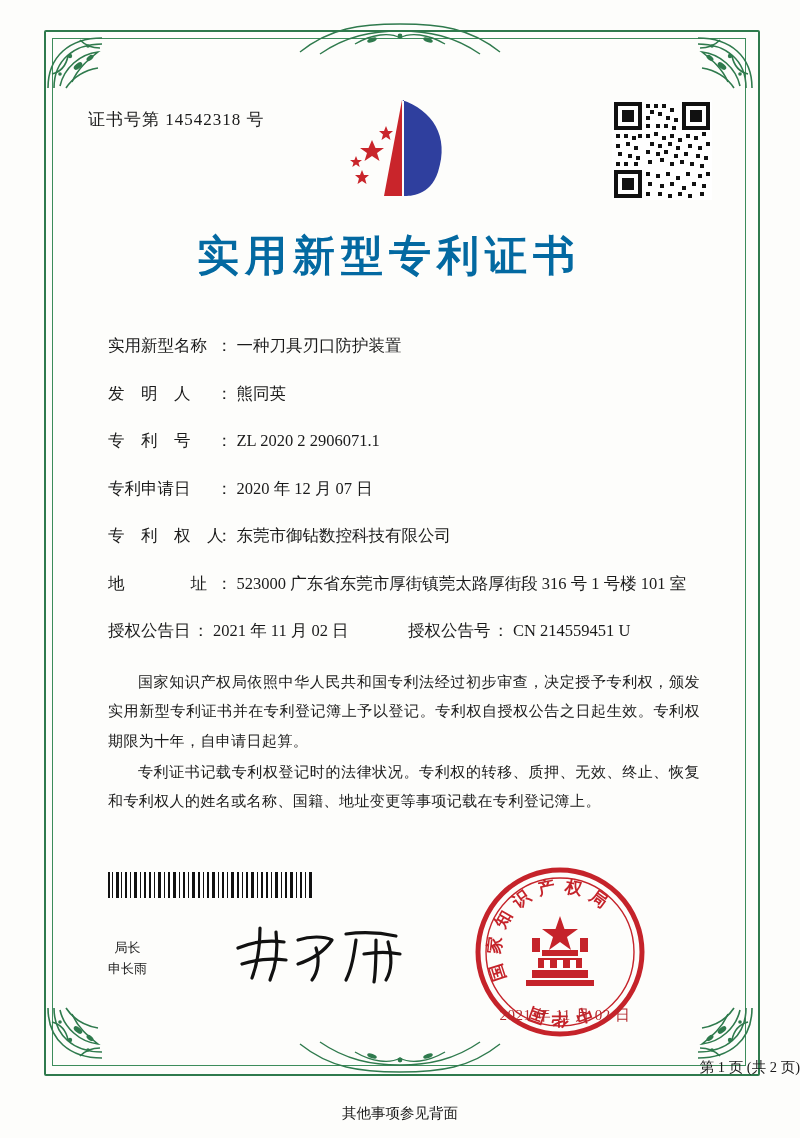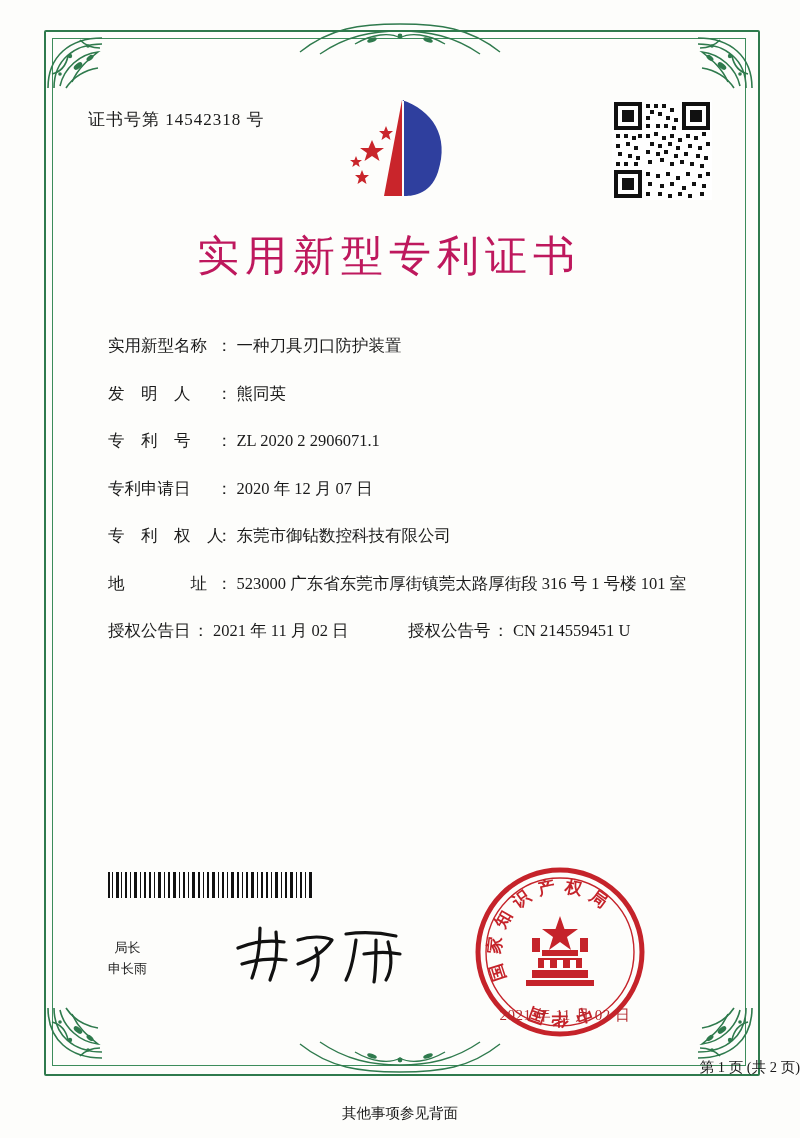--- a/index.html
+++ b/index.html
@@ -89,24 +89,24 @@
   }
   .qr svg { display:block; }
 
   
   .doc-title {
     position: absolute;
     left: 0; top: 228px;
     width: 778px;
     text-align: center;
     font-size: 42px;
-    font-weight: normal;
+    font-weight: bold;
     letter-spacing: 6px;
     font-family: "DejaVu Serif", serif;
-    color: #be185d;
+    color: #0369a1;
   }
 
   
   .fields {
     position: absolute;
     left: 108px; top: 333px;
     width: 600px;
     font-size: 16.5px;
     line-height: 1.55;
   }
@@ -490,20 +490,24 @@
       </div>
       <div class="dual-right">
         <span class="field-label">授权公告号</span>
         <span class="field-colon">：</span>
         <span class="field-value">CN 214559451 U</span>
       </div>
     </div>
 
   </div>
 
+  <div class="paragraphs">
+    <p>国家知识产权局依照中华人民共和国专利法经过初步审查，决定授予专利权，颁发实用新型专利证书并在专利登记簿上予以登记。专利权自授权公告之日起生效。专利权期限为十年，自申请日起算。</p>
+    <p>专利证书记载专利权登记时的法律状况。专利权的转移、质押、无效、终止、恢复和专利权人的姓名或名称、国籍、地址变更等事项记载在专利登记簿上。</p>
+  </div>
 
   <div class="barcode">
     <svg viewBox="0 0 205 26" preserveAspectRatio="none" shape-rendering="crispEdges">
       <rect width="205" height="26" fill="#ffffff"></rect>
       <g fill="#111111">
         <rect x="0" y="0" width="2" height="26"></rect>
           <rect x="4" y="0" width="1" height="26"></rect>
         <rect x="8" y="0" width="3" height="26"></rect>
           <rect x="13" y="0" width="1" height="26"></rect>
         <rect x="17" y="0" width="2" height="26"></rect>

